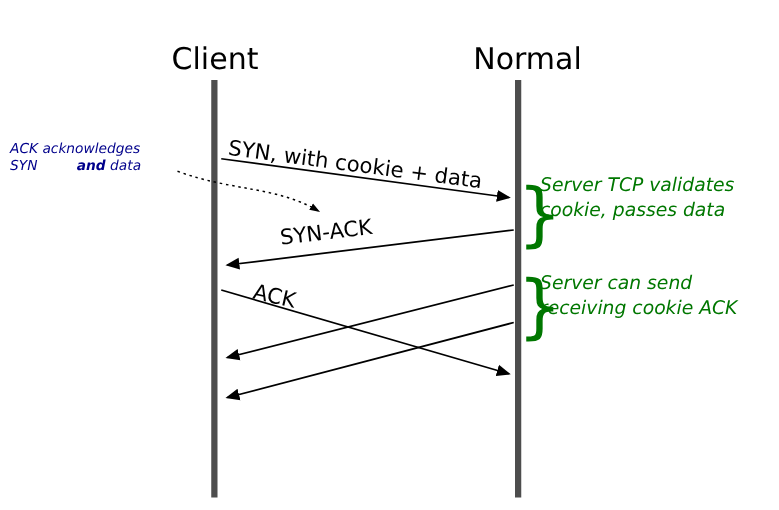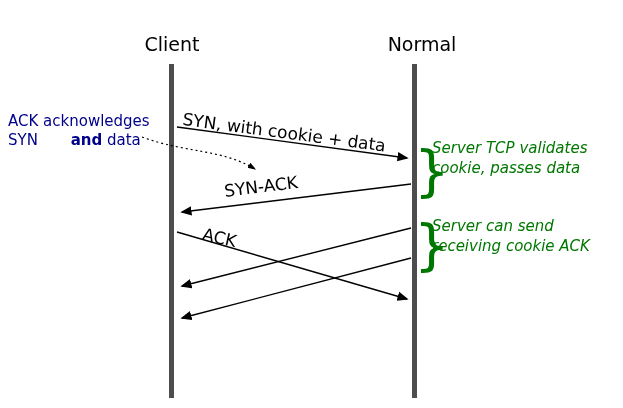--- a/index.html
+++ b/index.html
@@ -8,21 +8,21 @@
     position: relative;
     width: 623px;
     height: 408px;
     background: #ffffff;
     font-family: "DejaVu Sans", sans-serif;
     overflow: hidden;
   }
   .layer { position: absolute; top: 0; left: 0; }
   .abs { position: absolute; }
   .participant {
-    font-size: 19px;
+    font-size: 24px;
     color: #000000;
     text-align: center;
     width: 110px;
     white-space: nowrap;
   }
   .arrow-label {
     font-size: 17px;
     color: #000000;
     white-space: nowrap;
     transform-origin: 0 0;
@@ -30,21 +30,22 @@
   .green {
     color: #007700;
     font-style: italic;
     font-size: 15px;
     line-height: 1.3;
     white-space: nowrap;
   }
   .flow-note { font-size: 16.5px; }
   .blue-note {
     color: #00008b;
-    font-size: 15px;
+    font-style: italic;
+    font-size: 11px;
     line-height: 1.25;
     white-space: nowrap;
   }
   .blue-note b { font-weight: bold; margin-left: 28px; }
 </style>
 </head>
 <body>
 
 <div class="canvas">
 

